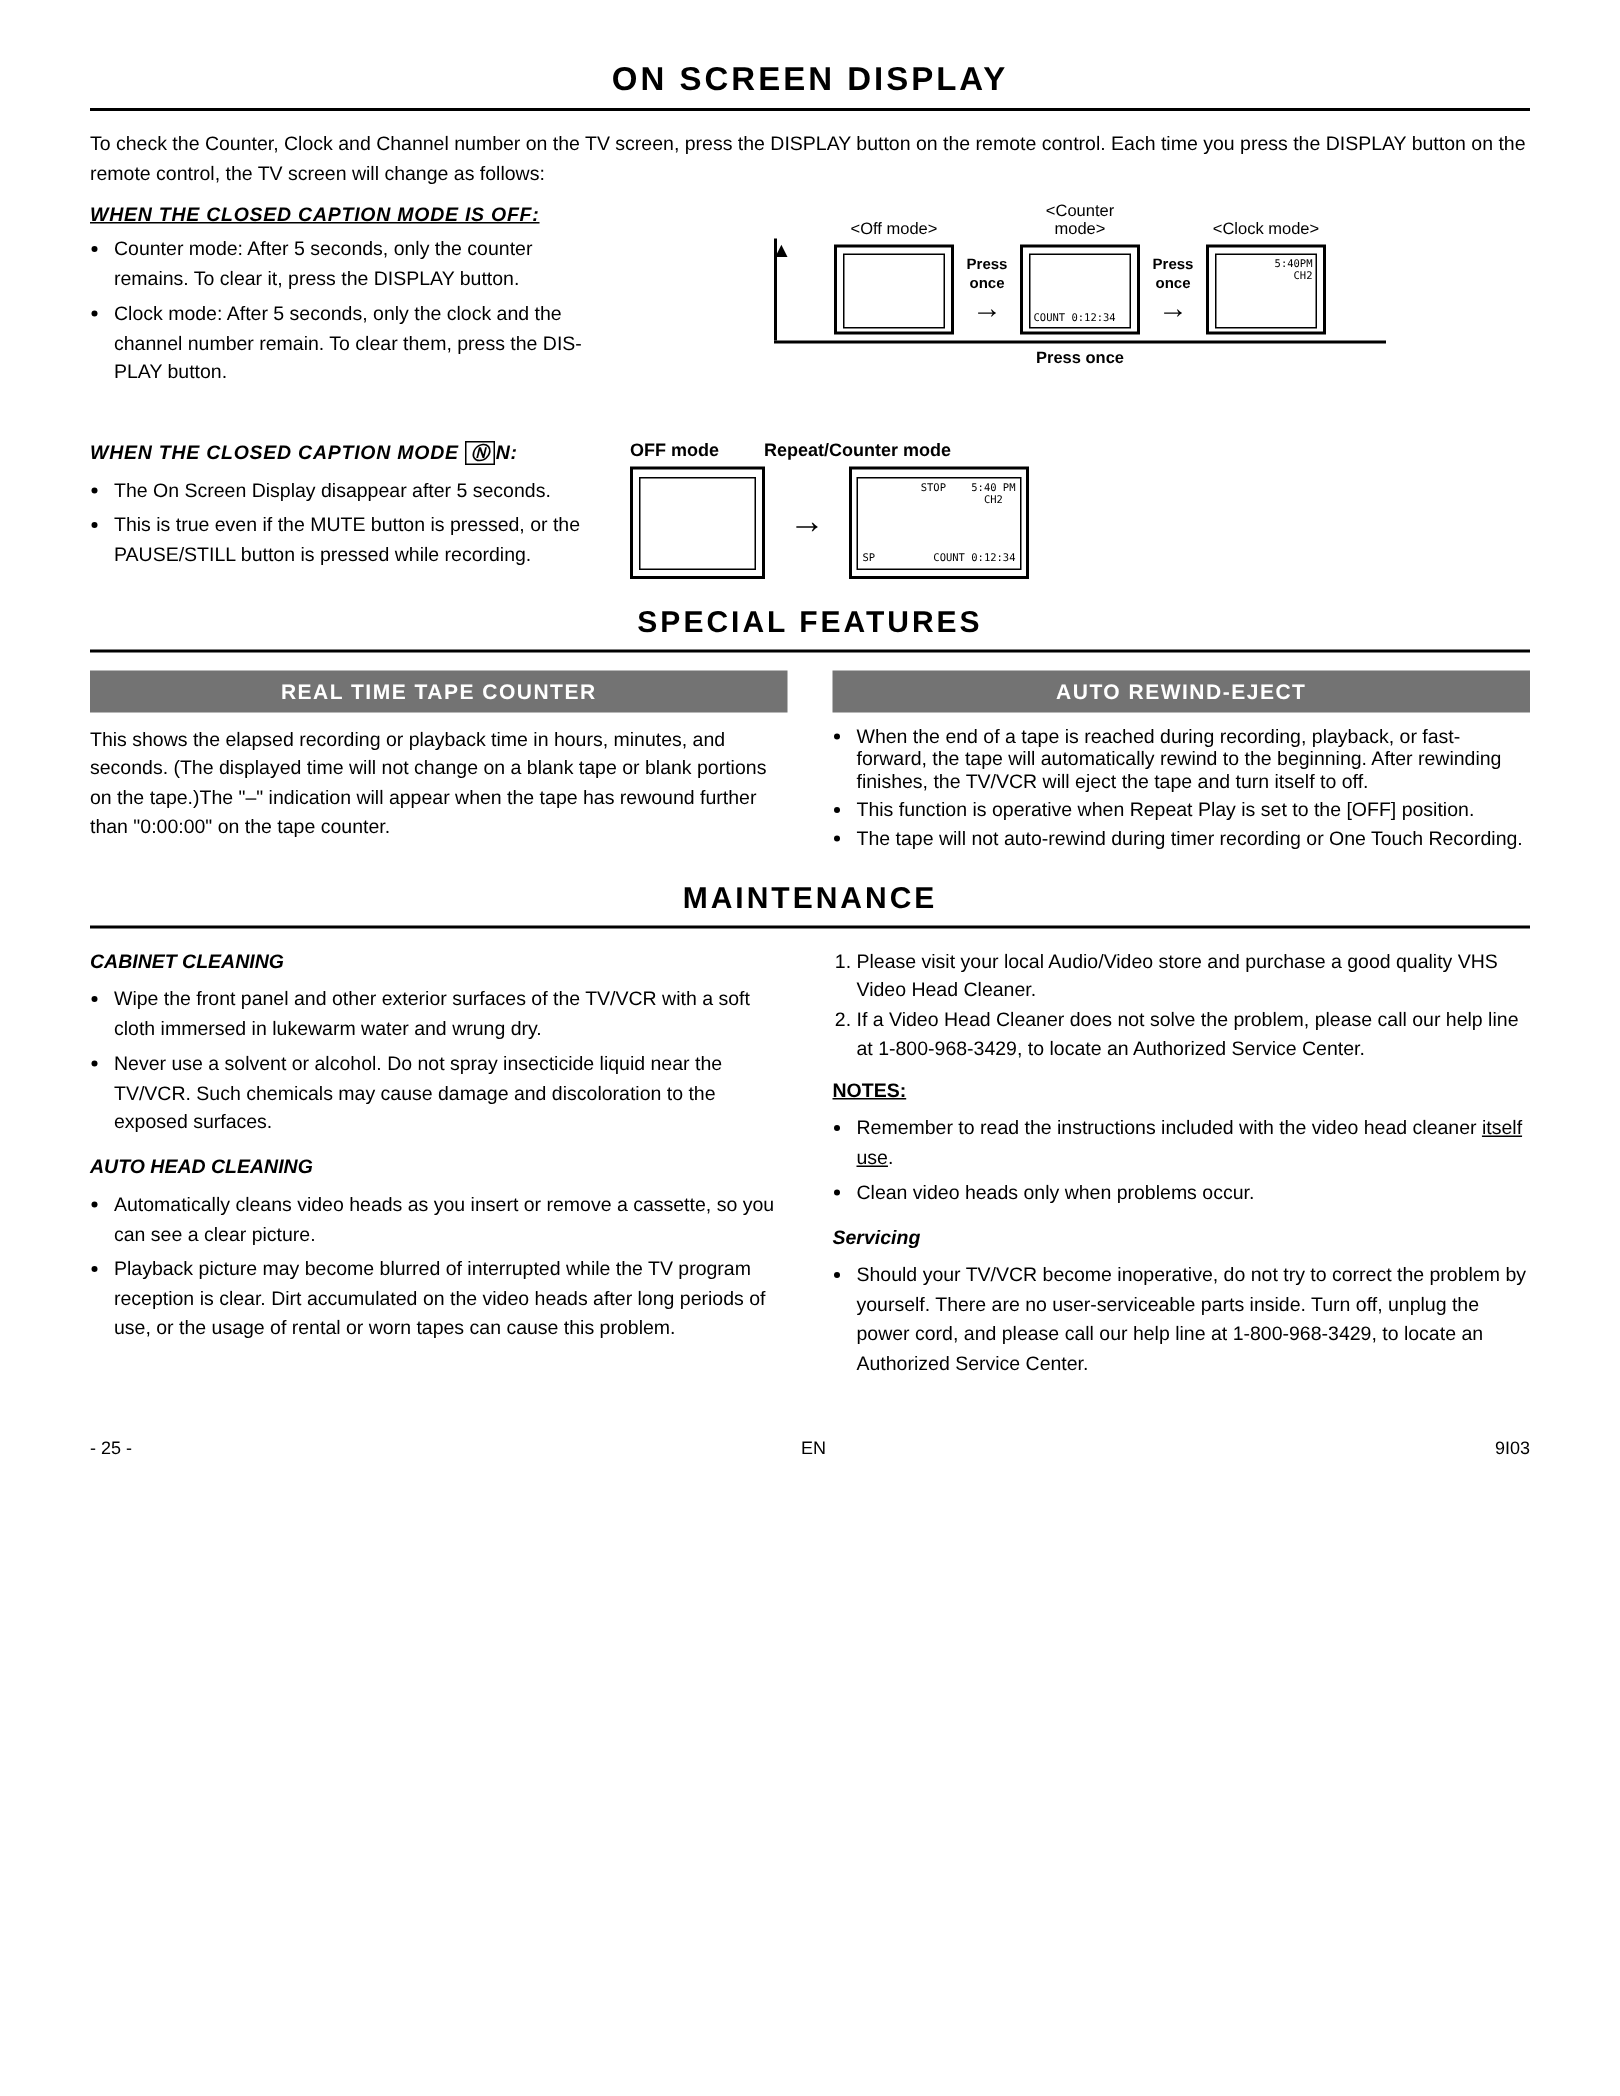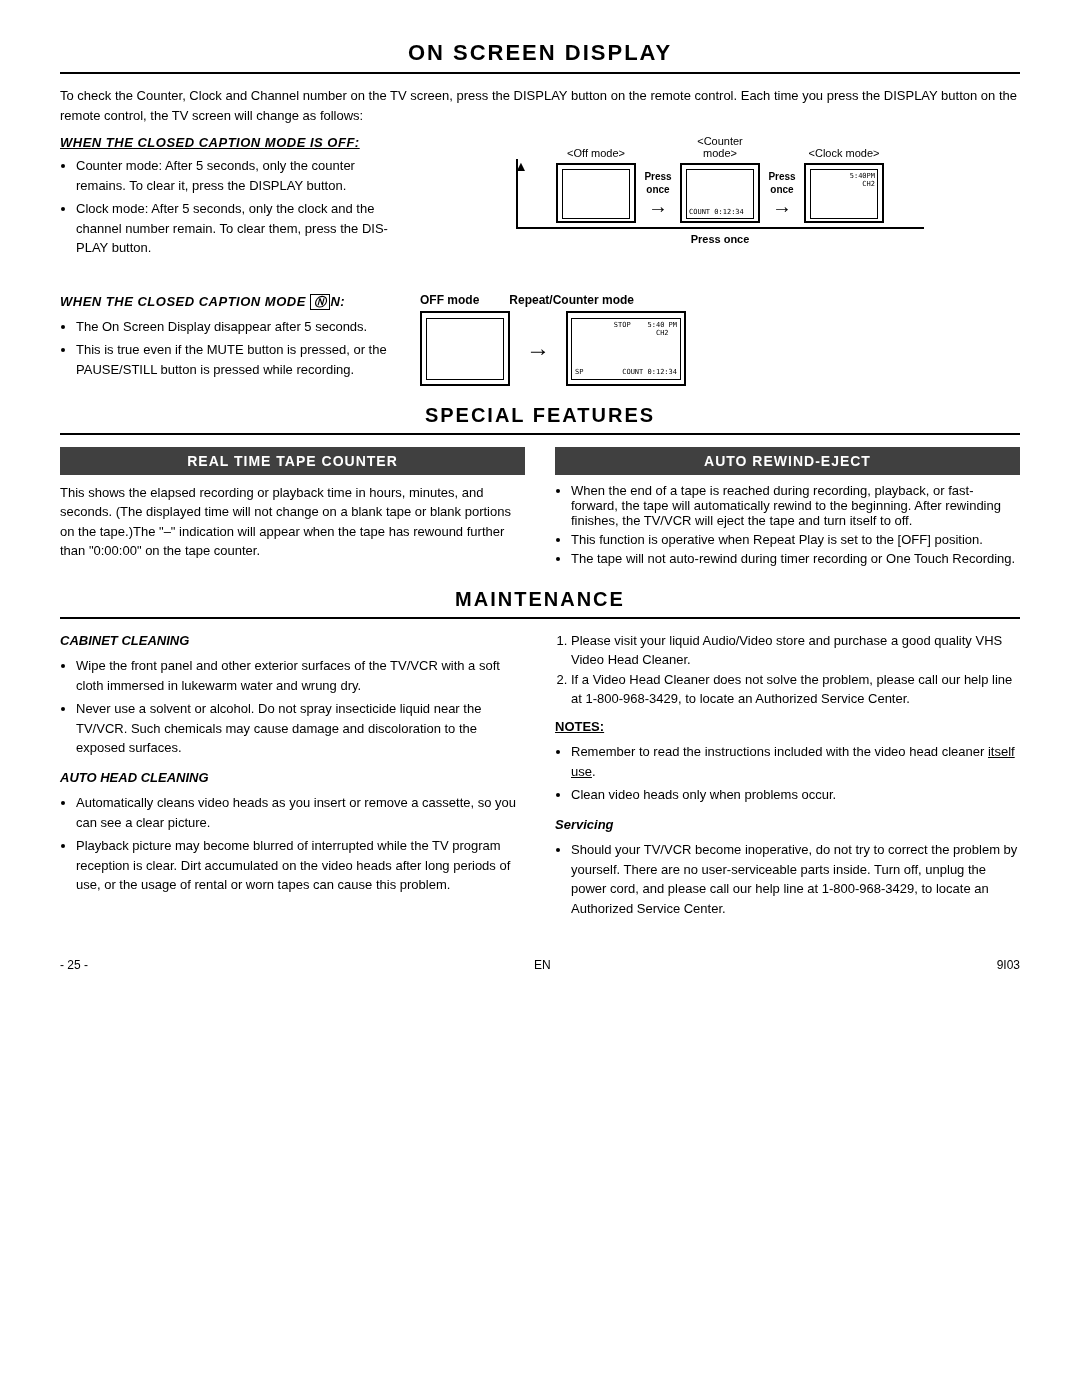--- a/index.html
+++ b/index.html
@@ -108,21 +108,21 @@
     }
 
     .features-grid {
       display: grid;
       grid-template-columns: 1fr 1fr;
       gap: 0 30px;
       margin-top: 10px;
     }
 
     .feature-header {
-      background: #404040;
+      background: #737373;
       color: #fff;
       font-size: 14px;
       font-weight: bold;
       text-align: center;
       padding: 6px 10px;
       letter-spacing: 1px;
       text-transform: uppercase;
       margin-bottom: 8px;
     }
 
@@ -346,21 +346,21 @@
     <div class="maint-subsection-title">AUTO HEAD CLEANING</div>
     <ul class="maint-bullets">
       <li>Automatically cleans video heads as you insert or remove a cassette, so you can see a clear picture.</li>
       <li>Playback picture may become blurred of interrupted while the TV program reception is clear. Dirt accumulated on the video heads after long periods of use, or the usage of rental or worn tapes can cause this problem.</li>
     </ul>
   </div>
 
   <div class="maint-col">
 
     <ol style="padding-left:16px; margin-bottom:8px; font-size:13px; line-height:1.5;">
-      <li>Please visit your liquid Audio/Video store and purchase a good quality VHS Video Head Cleaner.</li>
+      <li>Please visit your local Audio/Video store and purchase a good quality VHS Video Head Cleaner.</li>
       <li>If a Video Head Cleaner does not solve the problem, please call our help line at 1-800-968-3429, to locate an Authorized Service Center.</li>
     </ol>
 
     <div style="margin-bottom:6px;">
       <span class="notes-label">NOTES:</span>
     </div>
     <ul class="maint-bullets">
       <li>Remember to read the instructions included with the video head cleaner <span class="underline-text">itself use</span>.</li>
       <li>Clean video heads only when problems occur.</li>
     </ul>

